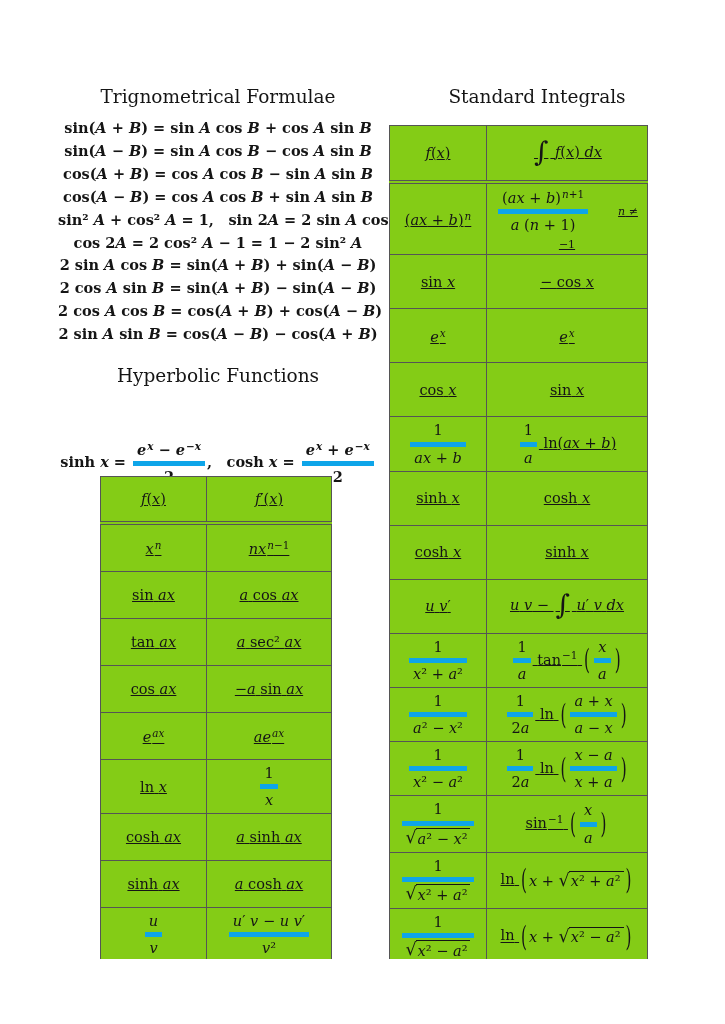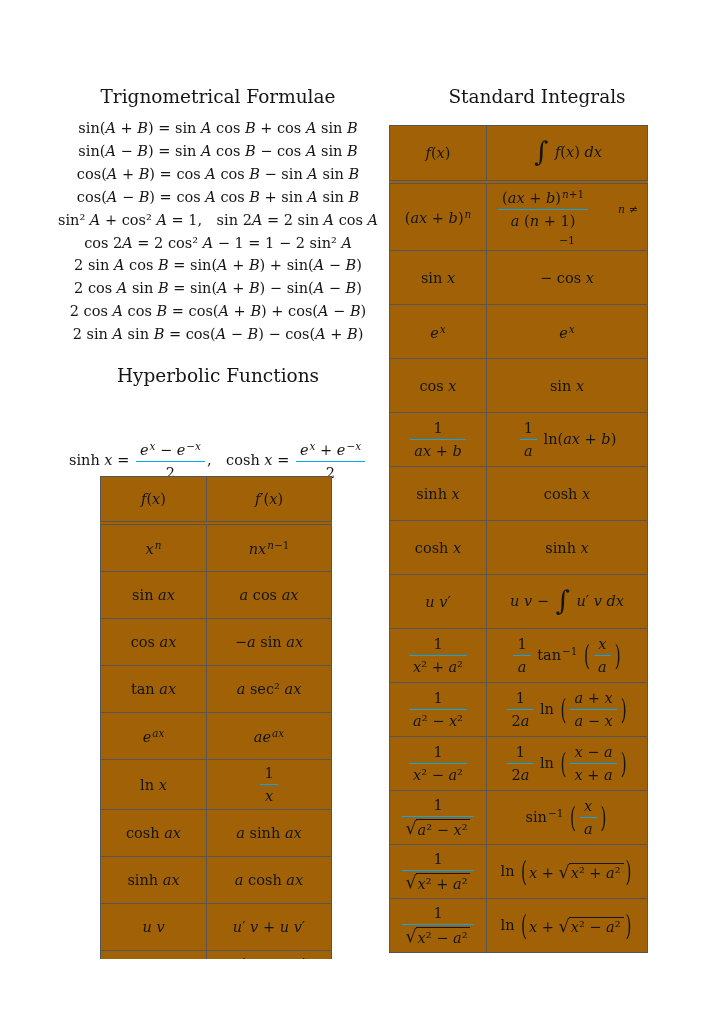--- a/index.html
+++ b/index.html
@@ -1,36 +1,36 @@
 <!DOCTYPE html>
 <html><head>
 <meta charset="utf-8">
 <style>
   html,body{margin:0;padding:0;}
   body{width:725px;height:1024px;background:#ffffff;font-family:"DejaVu Serif", serif;color:#151515;}
   .page{position:relative;width:725px;height:959px;background:#fff;overflow:hidden;}
   .sec-title{position:absolute;font-size:18.5px;text-align:center;white-space:nowrap;}
-  .mblock{position:absolute;text-align:center;}
+  .mblock{position:absolute;text-align:center;font-weight:bold;}
   .mline{white-space:nowrap;font-size:14.5px;line-height:22.9px;}
   .hyp .mline{line-height:1;}
   
   .mvar{font-style:italic;}
   .msup{font-size:0.72em;vertical-align:0.5em;margin-left:1px;}
   .mfrac{display:inline-block;vertical-align:middle;text-align:center;margin:0 2px;}
-  .mnum{display:block;padding:1px 4px 2px;border-bottom:1px solid #0ea5e9;line-height:1.25;}
+  .mnum{display:block;padding:1px 4px 2px;border-bottom:5px solid #0ea5e9;line-height:1.25;}
   .mden{display:block;padding:2px 4px 1px;line-height:1.25;}
   .msqrt{display:inline-flex;align-items:flex-start;}
   .mrad{font-size:1.2em;line-height:1.05;margin-right:-1px;font-style:normal;}
   .mbar{border-top:1px solid #151515;padding:1px 3px 0 2px;}
   .mparen{display:inline-flex;align-items:center;vertical-align:middle;}
   .mpl{display:inline-block;transform:scaleY(1.85);font-size:1.05em;margin:0 2px;font-style:normal;}
   .mint{font-size:1.9em;font-style:normal;vertical-align:middle;position:relative;top:-0.08em;margin:0 2px;}
   .msmall{font-size:11px;margin-left:28px;}
   
-  table.mtable{position:absolute;border-collapse:collapse;table-layout:fixed;background:#a16207;}
+  table.mtable{position:absolute;border-collapse:collapse;table-layout:fixed;background:#84cc16;text-decoration:underline;}
   table.mtable th, table.mtable td{border:1px solid #555;text-align:center;vertical-align:middle;
     font-weight:normal;font-size:14.5px;padding:3px 4px;}
   table.mtable th{border-bottom:4px double #555;}
   #deriv-table{left:100px;top:476px;width:231px;}
   #deriv-table th{height:38px;}
   #deriv-table td{height:40px;}
   #integral-table{left:389px;top:125px;width:258px;}
   #integral-table th{height:48px;}
   #integral-table td{height:47px;}
   #trig-title{left:58px;top:86px;width:320px;}
@@ -78,46 +78,42 @@
     <tbody>
         <tr>
           <td><span class="mvar">x</span><span class="msup"><span class="mvar">n</span></span></td>
           <td><span class="mvar">nx</span><span class="msup"><span class="mvar">n</span><span>−1</span></span></td>
         </tr>
         <tr>
           <td><span>sin</span><span> </span><span class="mvar">ax</span></td>
           <td><span class="mvar">a</span><span> </span><span>cos</span><span> </span><span class="mvar">ax</span></td>
         </tr>
         <tr>
+          <td><span>tan</span><span> </span><span class="mvar">ax</span></td>
+          <td><span class="mvar">a</span><span> </span><span>sec</span><span>² </span><span class="mvar">ax</span></td>
+        </tr>
+        <tr>
           <td><span>cos</span><span> </span><span class="mvar">ax</span></td>
           <td><span>−</span><span class="mvar">a</span><span> </span><span>sin</span><span> </span><span class="mvar">ax</span></td>
         </tr>
         <tr>
-          <td><span>tan</span><span> </span><span class="mvar">ax</span></td>
-          <td><span class="mvar">a</span><span> </span><span>sec</span><span>² </span><span class="mvar">ax</span></td>
-        </tr>
-        <tr>
           <td><span class="mvar">e</span><span class="msup"><span class="mvar">ax</span></span></td>
           <td><span class="mvar">ae</span><span class="msup"><span class="mvar">ax</span></span></td>
         </tr>
         <tr>
           <td><span>ln</span><span> </span><span class="mvar">x</span></td>
           <td><span class="mfrac"><span class="mnum"><span>1</span></span><span class="mden"><span class="mvar">x</span></span></span></td>
         </tr>
         <tr>
           <td><span>cosh</span><span> </span><span class="mvar">ax</span></td>
           <td><span class="mvar">a</span><span> </span><span>sinh</span><span> </span><span class="mvar">ax</span></td>
         </tr>
         <tr>
           <td><span>sinh</span><span> </span><span class="mvar">ax</span></td>
           <td><span class="mvar">a</span><span> </span><span>cosh</span><span> </span><span class="mvar">ax</span></td>
-        </tr>
-        <tr>
-          <td><span class="mvar">u</span><span> </span><span class="mvar">v</span></td>
-          <td><span class="mvar">u</span><span>′ </span><span class="mvar">v</span><span> + </span><span class="mvar">u</span><span> </span><span class="mvar">v</span><span>′</span></td>
         </tr>
         <tr>
           <td><span class="mfrac"><span class="mnum"><span class="mvar">u</span></span><span class="mden"><span class="mvar">v</span></span></span></td>
           <td><span class="mfrac"><span class="mnum"><span class="mvar">u</span><span>′ </span><span class="mvar">v</span><span> − </span><span class="mvar">u</span><span> </span><span class="mvar">v</span><span>′</span></span><span class="mden"><span class="mvar">v</span><span>²</span></span></span></td>
         </tr>
       </tbody>
   </table>
 
   <div class="sec-title" id="integral-title">Standard Integrals</div>
   <table class="mtable" id="integral-table">

